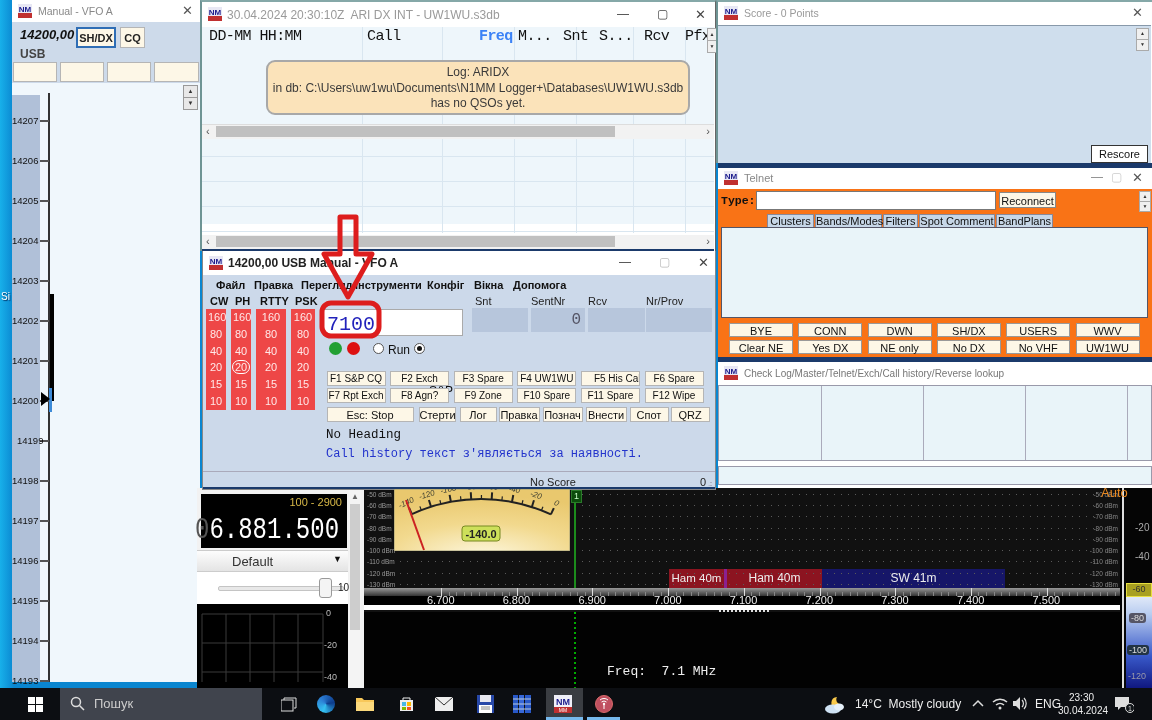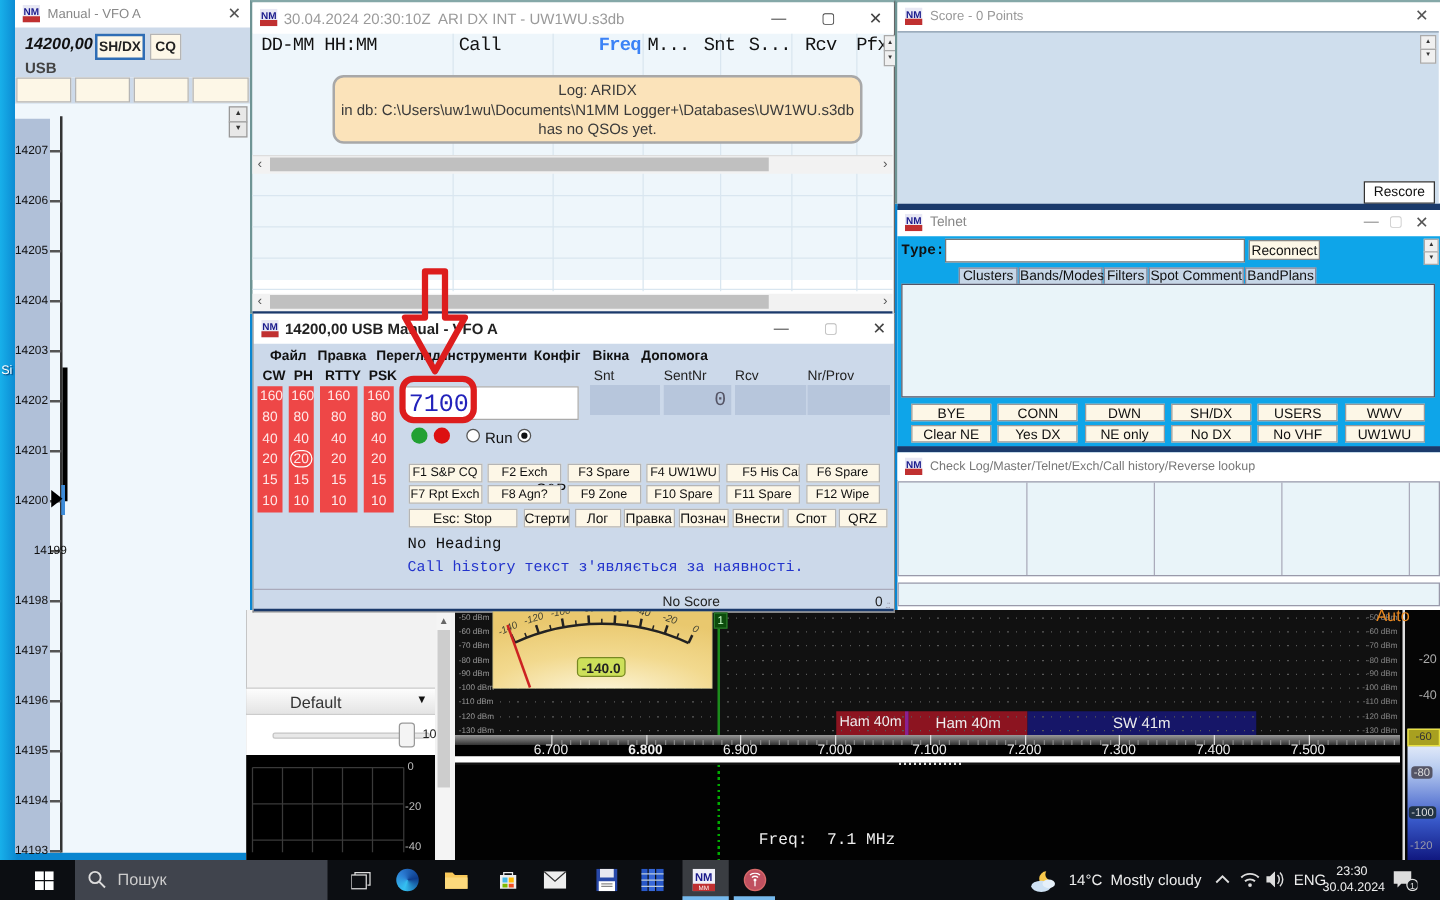--- a/index.html
+++ b/index.html
@@ -52,21 +52,21 @@
           <div class="abs" style="left:0px;top:152px;width:26px;text-align:right;font-size:9.5px;color:#111;">14204</div>
           <div class="abs" style="left:28px;top:197px;width:9px;height:2px;background:#555;"></div>
           <div class="abs" style="left:0px;top:192px;width:26px;text-align:right;font-size:9.5px;color:#111;">14203</div>
           <div class="abs" style="left:28px;top:237px;width:9px;height:2px;background:#555;"></div>
           <div class="abs" style="left:0px;top:232px;width:26px;text-align:right;font-size:9.5px;color:#111;">14202</div>
           <div class="abs" style="left:28px;top:277px;width:9px;height:2px;background:#555;"></div>
           <div class="abs" style="left:0px;top:272px;width:26px;text-align:right;font-size:9.5px;color:#111;">14201</div>
           <div class="abs" style="left:28px;top:317px;width:9px;height:2px;background:#555;"></div>
           <div class="abs" style="left:0px;top:312px;width:26px;text-align:right;font-size:9.5px;color:#111;">14200</div>
           <div class="abs" style="left:28px;top:357px;width:9px;height:2px;background:#555;"></div>
-          <div class="abs" style="left:15px;top:352px;width:26px;text-align:right;font-size:9.5px;color:#111;">14199</div>
+          <div class="abs" style="left:5px;top:352px;width:26px;text-align:right;font-size:9.5px;color:#111;">14199</div>
           <div class="abs" style="left:28px;top:397px;width:9px;height:2px;background:#555;"></div>
           <div class="abs" style="left:0px;top:392px;width:26px;text-align:right;font-size:9.5px;color:#111;">14198</div>
           <div class="abs" style="left:28px;top:437px;width:9px;height:2px;background:#555;"></div>
           <div class="abs" style="left:0px;top:432px;width:26px;text-align:right;font-size:9.5px;color:#111;">14197</div>
           <div class="abs" style="left:28px;top:477px;width:9px;height:2px;background:#555;"></div>
           <div class="abs" style="left:0px;top:472px;width:26px;text-align:right;font-size:9.5px;color:#111;">14196</div>
           <div class="abs" style="left:28px;top:517px;width:9px;height:2px;background:#555;"></div>
           <div class="abs" style="left:0px;top:512px;width:26px;text-align:right;font-size:9.5px;color:#111;">14195</div>
           <div class="abs" style="left:28px;top:557px;width:9px;height:2px;background:#555;"></div>
           <div class="abs" style="left:0px;top:552px;width:26px;text-align:right;font-size:9.5px;color:#111;">14194</div>
@@ -158,21 +158,21 @@
   <div class="tbar" style="height:21px;"></div>
   <span class="nm" style="left:6px;top:3px;"><svg width="14" height="14" viewBox="0 0 14 14">
           <rect width="14" height="14" fill="#e8e8f4"></rect>
           <text x="7" y="8" font-size="8" font-weight="bold" text-anchor="middle" fill="#1a1a8c">NM</text>
           <rect x="0" y="9" width="14" height="5" fill="#c03030"></rect>
         </svg></span>
   <span class="abs" style="left:26px;top:4px;font-size:11px;color:#888;">Telnet</span>
   <span class="abs" style="left:373px;top:2px;font-size:12px;color:#888;">—</span>
   <span class="abs" style="left:393px;top:2px;font-size:12px;color:#ccc;">▢</span>
   <span class="abs" style="left:414px;top:2px;font-size:13px;color:#555;">✕</span>
-  <div class="abs" style="left:0;top:21px;width:434px;height:168px;background:#0ea5e9;">
+  <div class="abs" style="left:0;top:21px;width:434px;height:168px;background:#f97316;">
     <span class="mono abs" style="left:3px;top:5px;font-size:11.5px;font-weight:bold;color:#111;">Type:</span>
     <div class="abs" style="left:38px;top:2px;width:238px;height:17px;background:#fff;border:1px solid #777;"></div>
     <div class="abs cream" style="left:281px;top:3px;width:57px;height:16px;border:1px solid #888;font-size:11px;text-align:center;line-height:16px;color:#111;">Reconnect</div>
     <div class="abs" style="left:421px;top:2px;width:10px;height:9px;background:#f0f0f0;border:1px solid #aaa;font-size:5px;text-align:center;line-height:8px;color:#333;">▲</div>
     <div class="abs" style="left:421px;top:12px;width:10px;height:9px;background:#f0f0f0;border:1px solid #aaa;font-size:5px;text-align:center;line-height:8px;color:#333;">▼</div>
 
     <div class="abs" style="left:49px;top:25px;width:45px;height:13px;background:#c6d6e7;border:1px solid #889;border-bottom:0;font-size:11px;text-align:center;line-height:13px;color:#111;">Clusters</div>
     <div class="abs" style="left:97px;top:25px;width:65px;height:13px;background:#c6d6e7;border:1px solid #889;border-bottom:0;font-size:11px;text-align:center;line-height:13px;color:#111;">Bands/Modes</div>
     <div class="abs" style="left:165px;top:25px;width:33px;height:13px;background:#c6d6e7;border:1px solid #889;border-bottom:0;font-size:11px;text-align:center;line-height:13px;color:#111;">Filters</div>
     <div class="abs" style="left:201px;top:25px;width:74px;height:13px;background:#c6d6e7;border:1px solid #889;border-bottom:0;font-size:11px;text-align:center;line-height:13px;color:#111;">Spot Comment</div>
@@ -210,20 +210,24 @@
     <div class="abs" style="left:204px;top:0;width:1px;height:74px;background:#aab;"></div>
     <div class="abs" style="left:306px;top:0;width:1px;height:74px;background:#aab;"></div>
     <div class="abs" style="left:408px;top:0;width:1px;height:74px;background:#aab;"></div>
   </div>
   <div class="abs" style="left:0;top:104px;width:434px;height:19px;background:#e9f4f9;border:1px solid #99a;box-sizing:border-box;"></div>
 </div>
 
 <div class="win" id="sdr" style="left:197px;top:488px;width:955px;height:200px;background:#000;">
 
   <div class="abs" style="left:0;top:0;width:167px;height:200px;background:#f2f2f2;">
+    <div class="abs" style="left:4px;top:6px;width:146px;height:54px;background:#000;">
+      <span class="abs" style="right:5px;top:2px;color:#d8b948;font-size:11px;">100 - 2900</span>
+      <span class="mono abs" style="left:-6px;top:25px;font-size:30px;line-height:22px;color:#fff;transform:scaleX(0.8);transform-origin:left;"><span style="color:#555;">0</span>6.881.500</span>
+    </div>
     <div class="abs" style="left:0px;top:62px;width:151px;height:20px;background:linear-gradient(#fdfdfd,#e4e4e4);border-top:1px solid #ccc;border-bottom:1px solid #ccc;">
       <span class="abs" style="left:35px;top:3px;font-size:13px;color:#333;">Default</span>
       <span class="abs" style="right:6px;top:3px;font-size:9px;color:#111;">▼</span>
     </div>
     <div class="abs" style="left:0px;top:84px;width:151px;height:32px;background:#fff;">
       <div class="abs" style="left:21px;top:14px;width:124px;height:3px;background:#e8e8e8;border:1px solid #c4c4c4;border-radius:2px;"></div>
       <div class="abs" style="left:122px;top:6px;width:11px;height:18px;background:#f4f4f4;border:1px solid #999;border-radius:3px;"></div>
       <span class="abs" style="left:141px;top:10px;font-size:10px;color:#222;">10</span>
     </div>
 
@@ -375,21 +379,21 @@
           <div class="abs" style="left:705.3100000000001px;top:4px;width:1px;height:4px;background:#888;"></div>
           <div class="abs" style="left:712.88px;top:4px;width:1px;height:4px;background:#888;"></div>
           <div class="abs" style="left:720.45px;top:4px;width:1px;height:4px;background:#888;"></div>
           <div class="abs" style="left:728.02px;top:4px;width:1px;height:4px;background:#888;"></div>
           <div class="abs" style="left:735.59px;top:4px;width:1px;height:4px;background:#888;"></div>
           <div class="abs" style="left:743.1600000000001px;top:4px;width:1px;height:4px;background:#888;"></div>
           <div class="abs" style="left:750.73px;top:4px;width:1px;height:4px;background:#888;"></div>
         </div>
     <div class="abs" style="left:0;top:108px;width:756px;height:9px;background:#000;" id="flabels">
           <div class="abs" style="left:63px;top:-2px;font-size:11px;color:#eee;">6.700</div>
-          <div class="abs" style="left:138.7px;top:-2px;font-size:11px;color:#eee;font-weight:bold;">6.800</div>
+          <div class="abs" style="left:138.7px;top:-2px;font-size:11px;color:#eee;">6.800</div>
           <div class="abs" style="left:214.4px;top:-2px;font-size:11px;color:#eee;">6.900</div>
           <div class="abs" style="left:290.1px;top:-2px;font-size:11px;color:#eee;">7.000</div>
           <div class="abs" style="left:365.8px;top:-2px;font-size:11px;color:#eee;">7.100</div>
           <div class="abs" style="left:441.5px;top:-2px;font-size:11px;color:#eee;">7.200</div>
           <div class="abs" style="left:517.2px;top:-2px;font-size:11px;color:#eee;">7.300</div>
           <div class="abs" style="left:592.9px;top:-2px;font-size:11px;color:#eee;">7.400</div>
           <div class="abs" style="left:668.6px;top:-2px;font-size:11px;color:#eee;">7.500</div>
         </div>
 
     <div class="abs" style="left:0;top:117px;width:756px;height:5px;background:#fff;"></div>

